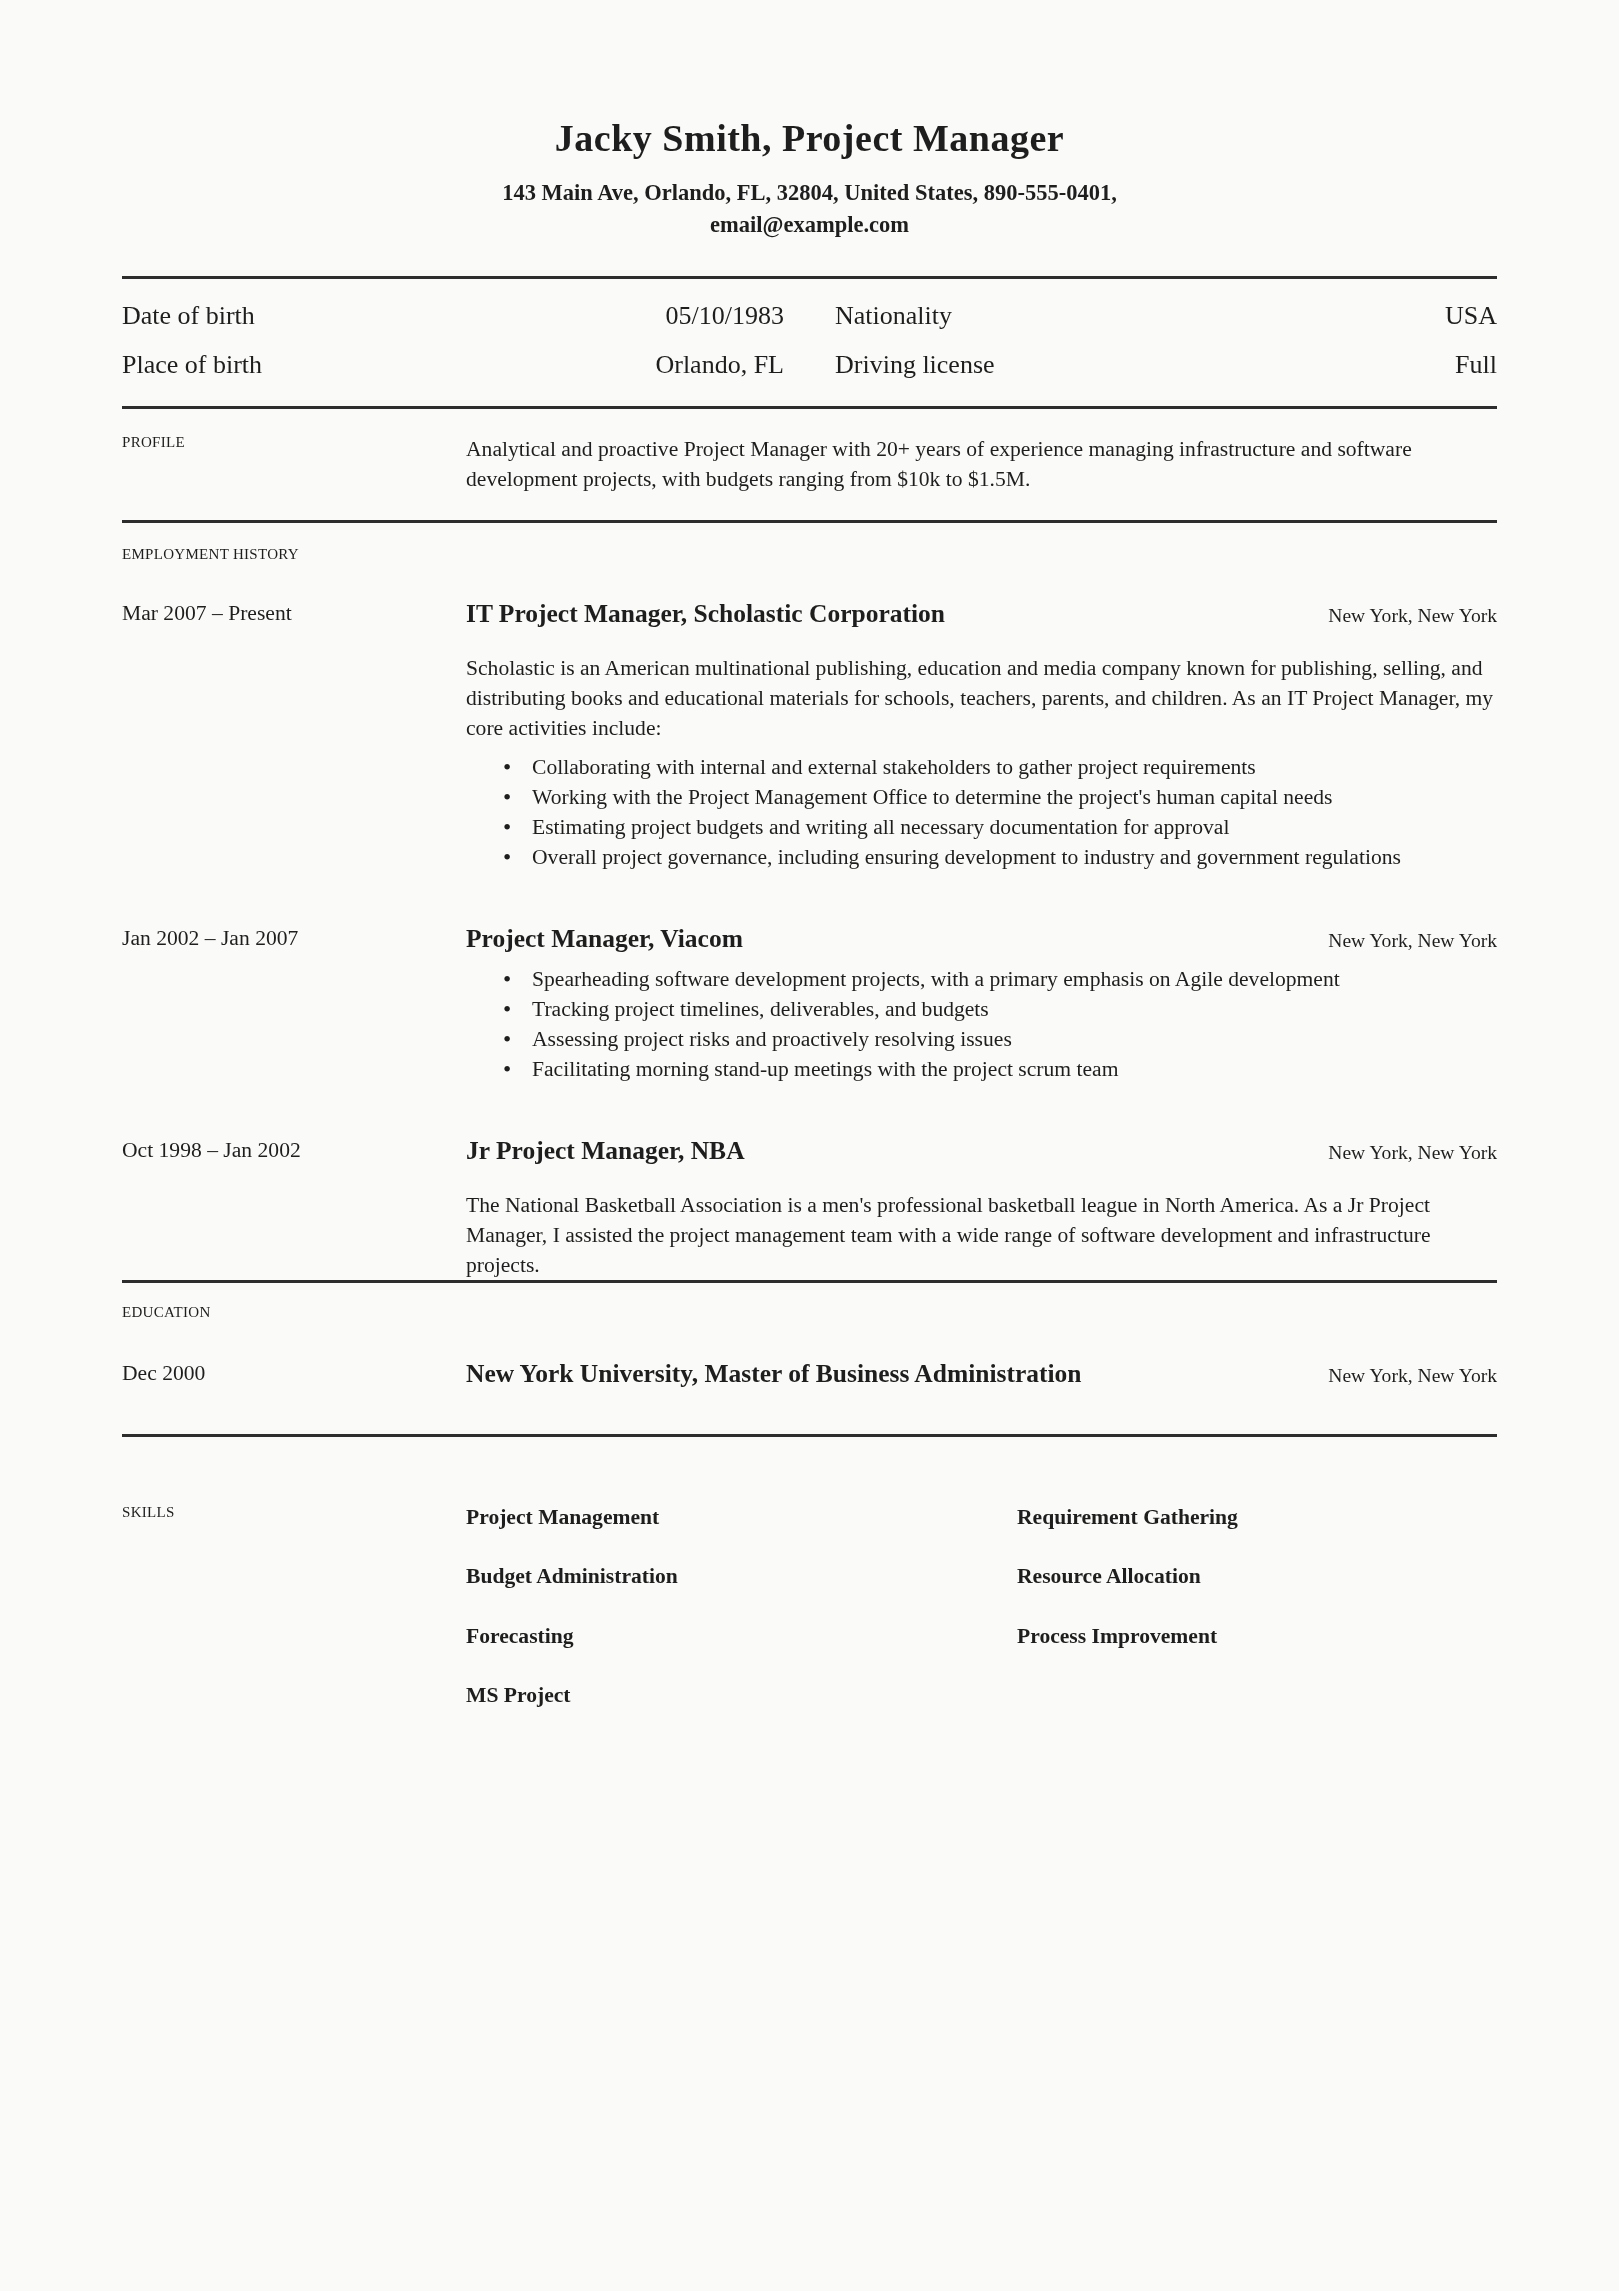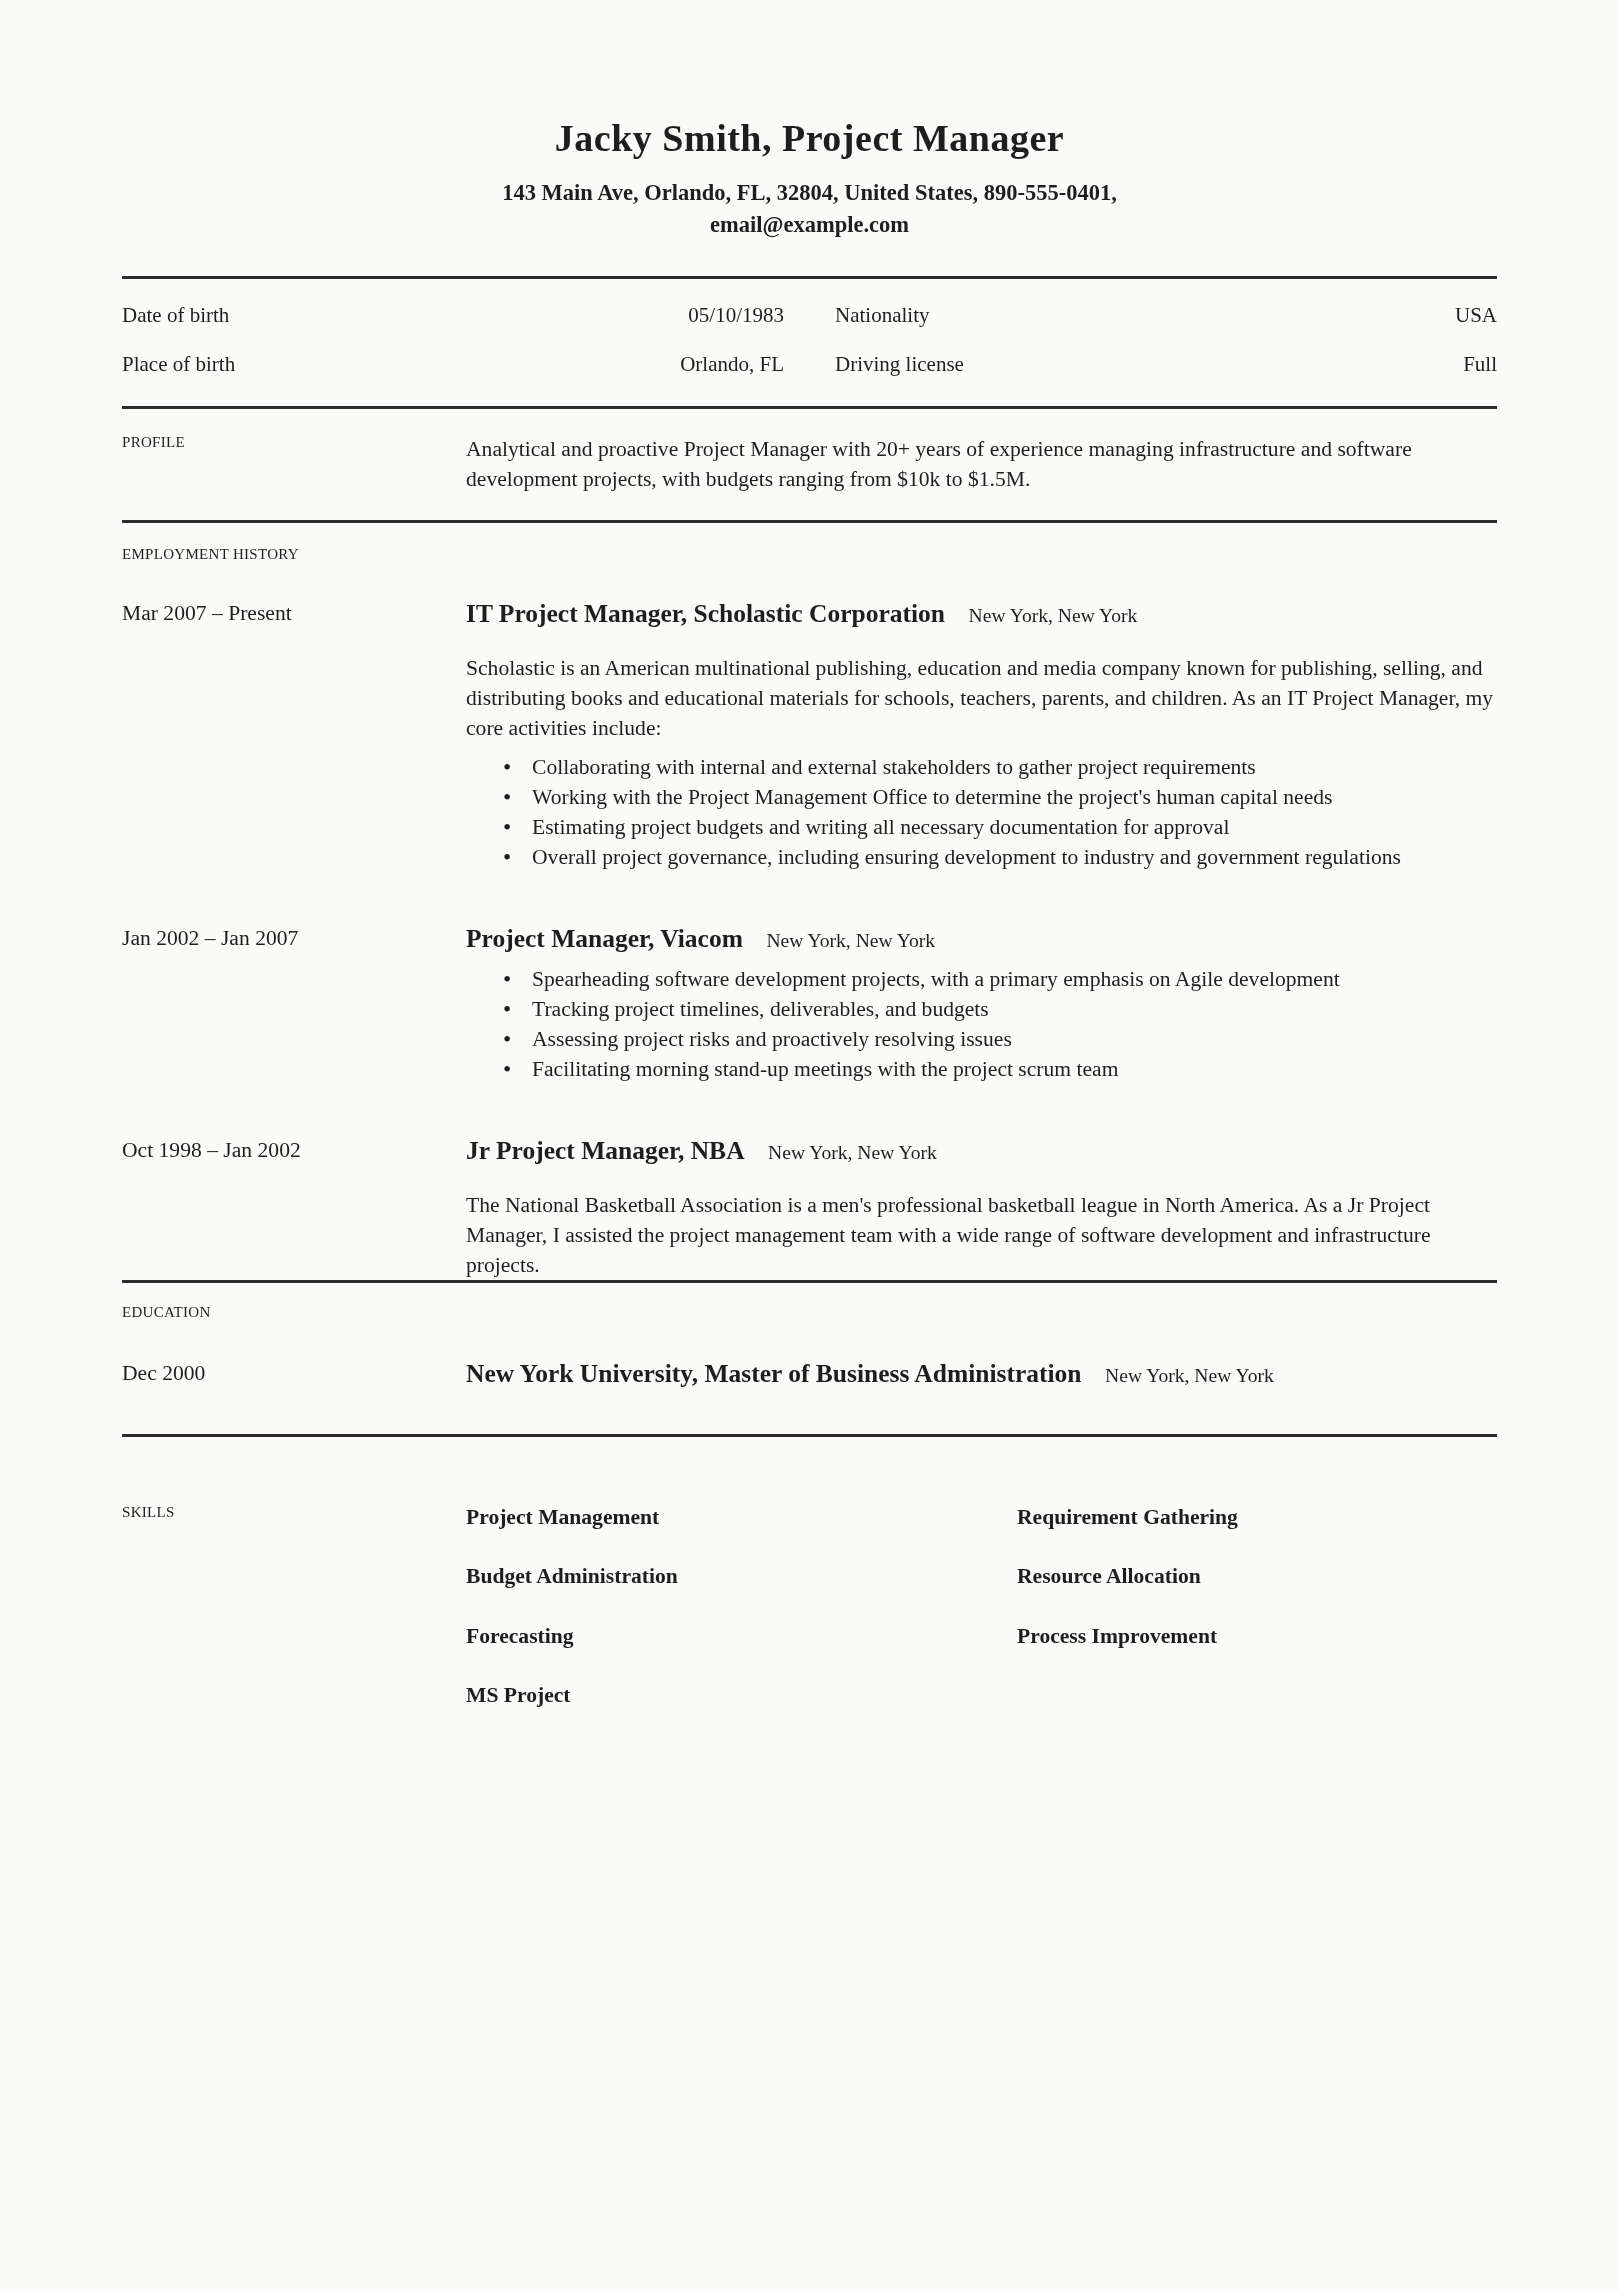--- a/index.html
+++ b/index.html
@@ -43,21 +43,21 @@
     padding: 23.5px 0 27.4px 0;
     display: grid;
     grid-template-columns: 1fr 1fr;
     column-gap: 51px;
     row-gap: 21.6px;
   }
   .detail-pair {
     display: flex;
     justify-content: space-between;
     align-items: baseline;
-    font-size: 21px;
+    font-size: 26px;
     line-height: 27.4px;
   }
   
   .section-row {
     display: grid;
     grid-template-columns: 344px 1fr;
   }
   .section-heading {
     font-size: 15px;
     font-weight: normal;
@@ -77,21 +77,21 @@
   
   .job { margin-bottom: 51px; }
   .job:last-child { margin-bottom: 0; }
   .job-dates, .edu-dates {
     font-size: 21.6px;
     line-height: 31px;
   }
   .entry-main { min-width: 0; }
   .entry-title-row {
     display: flex;
-    justify-content: flex-start;
+    justify-content: space-between;
     align-items: baseline;
   }
   .entry-title {
     font-size: 25.5px;
     font-weight: bold;
     line-height: 31px;
   }
   .entry-location {
     font-size: 19.6px;
     line-height: 25.5px;

